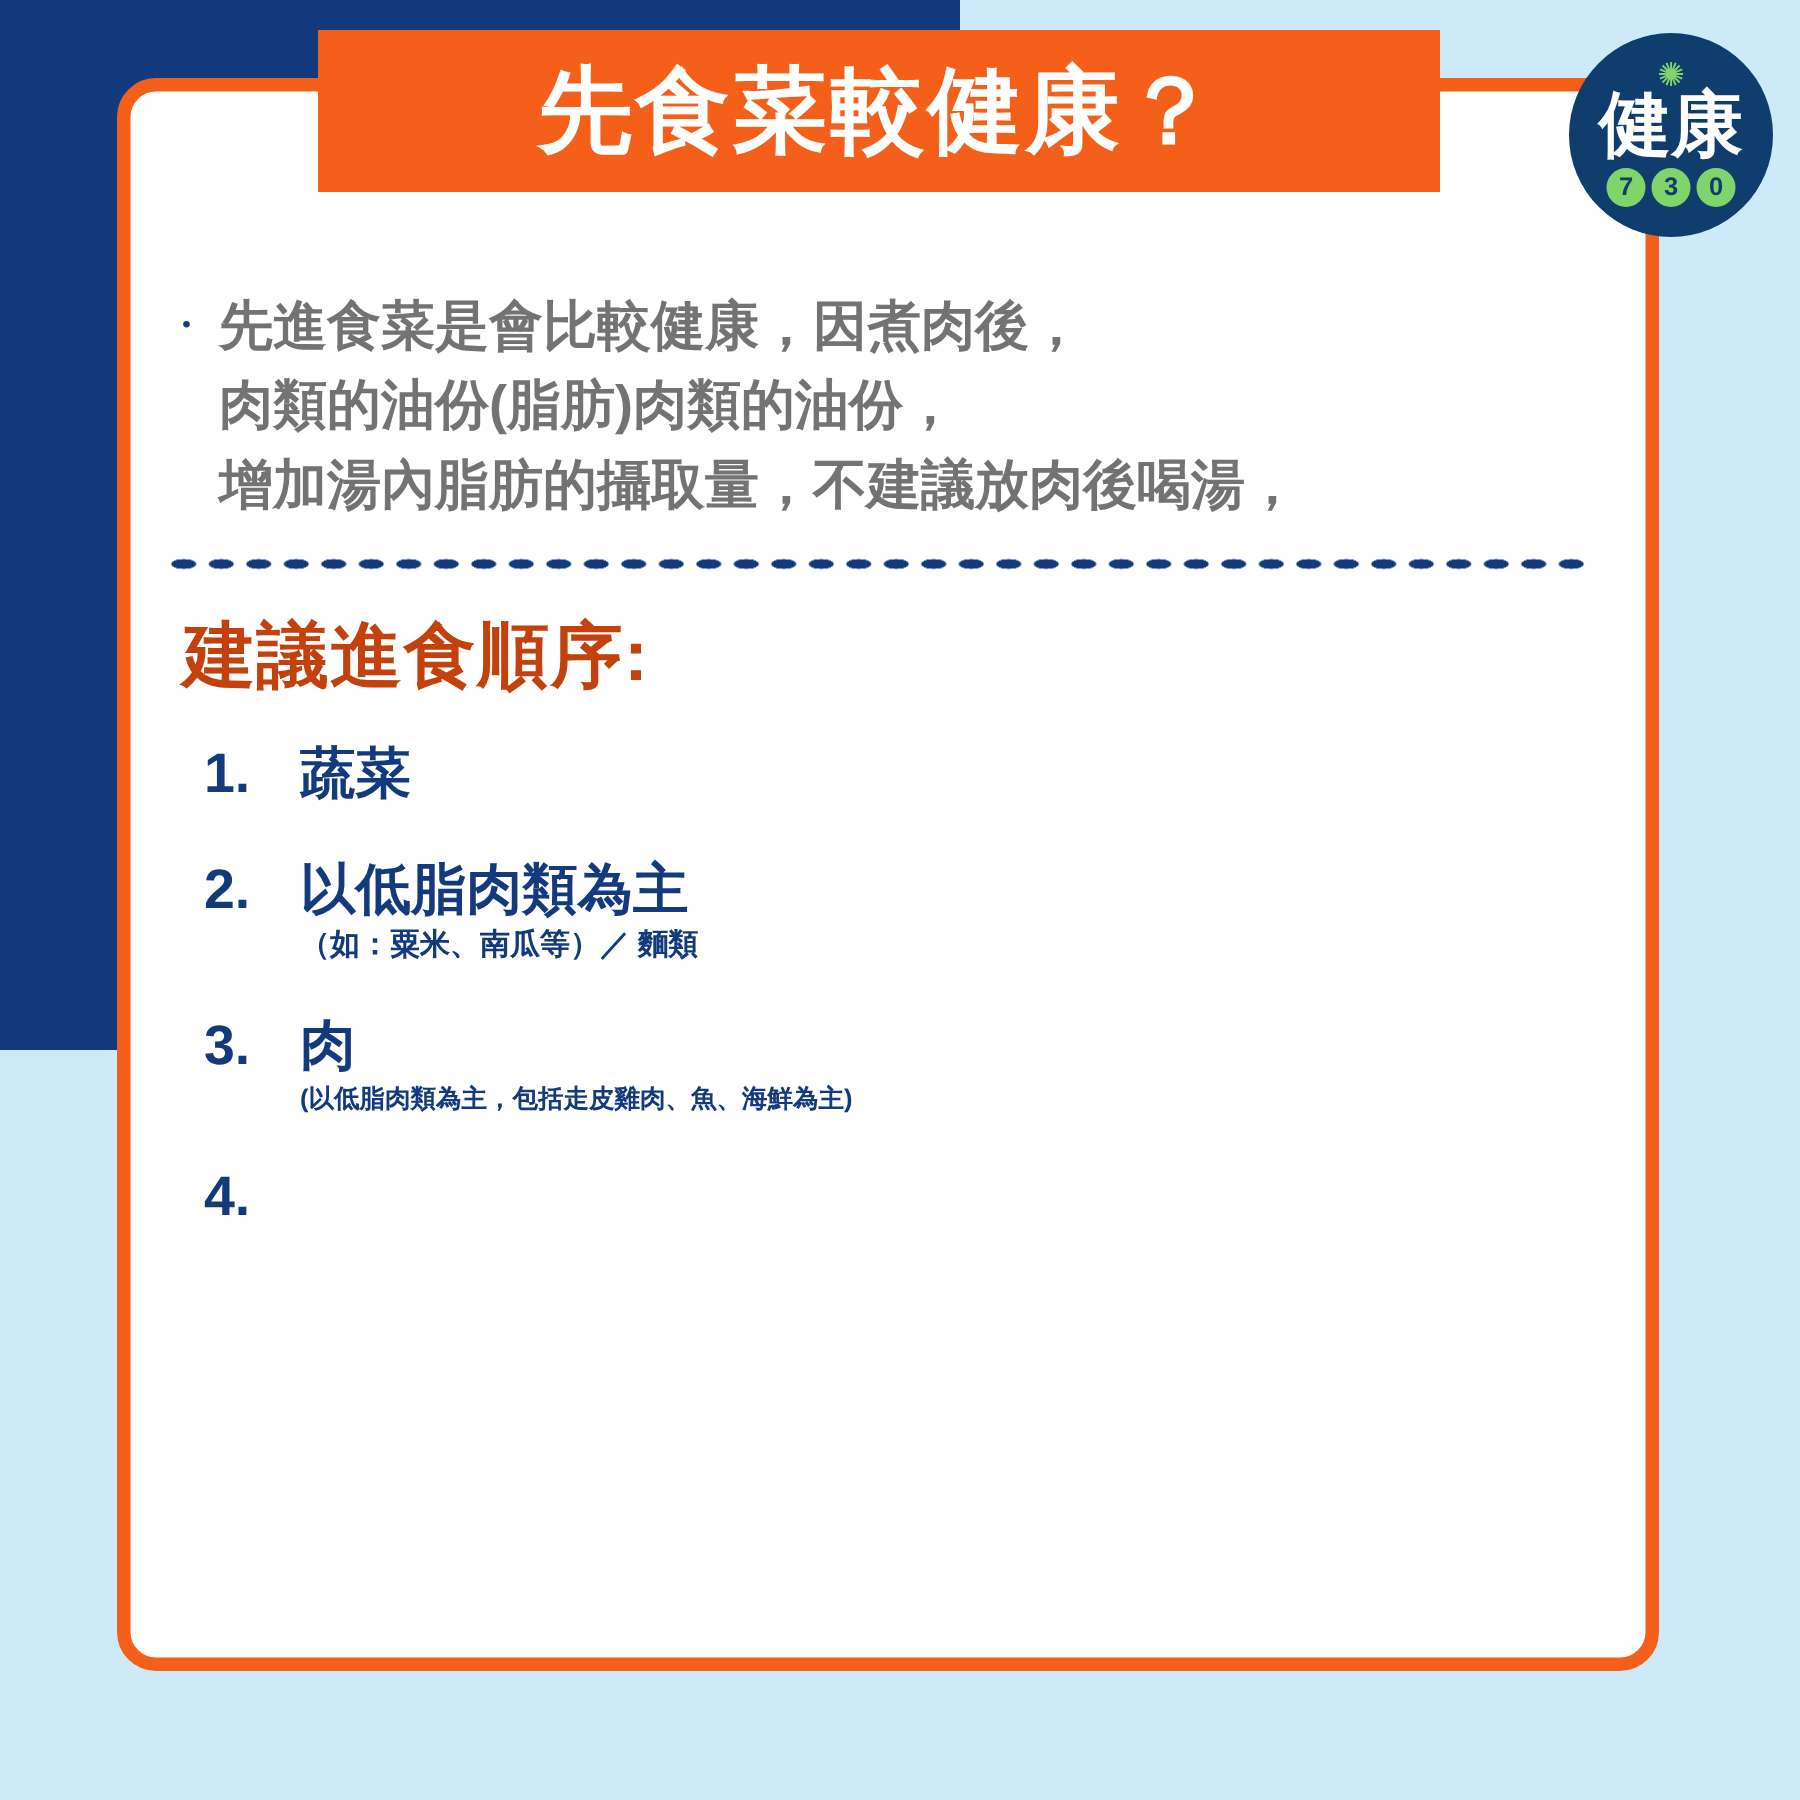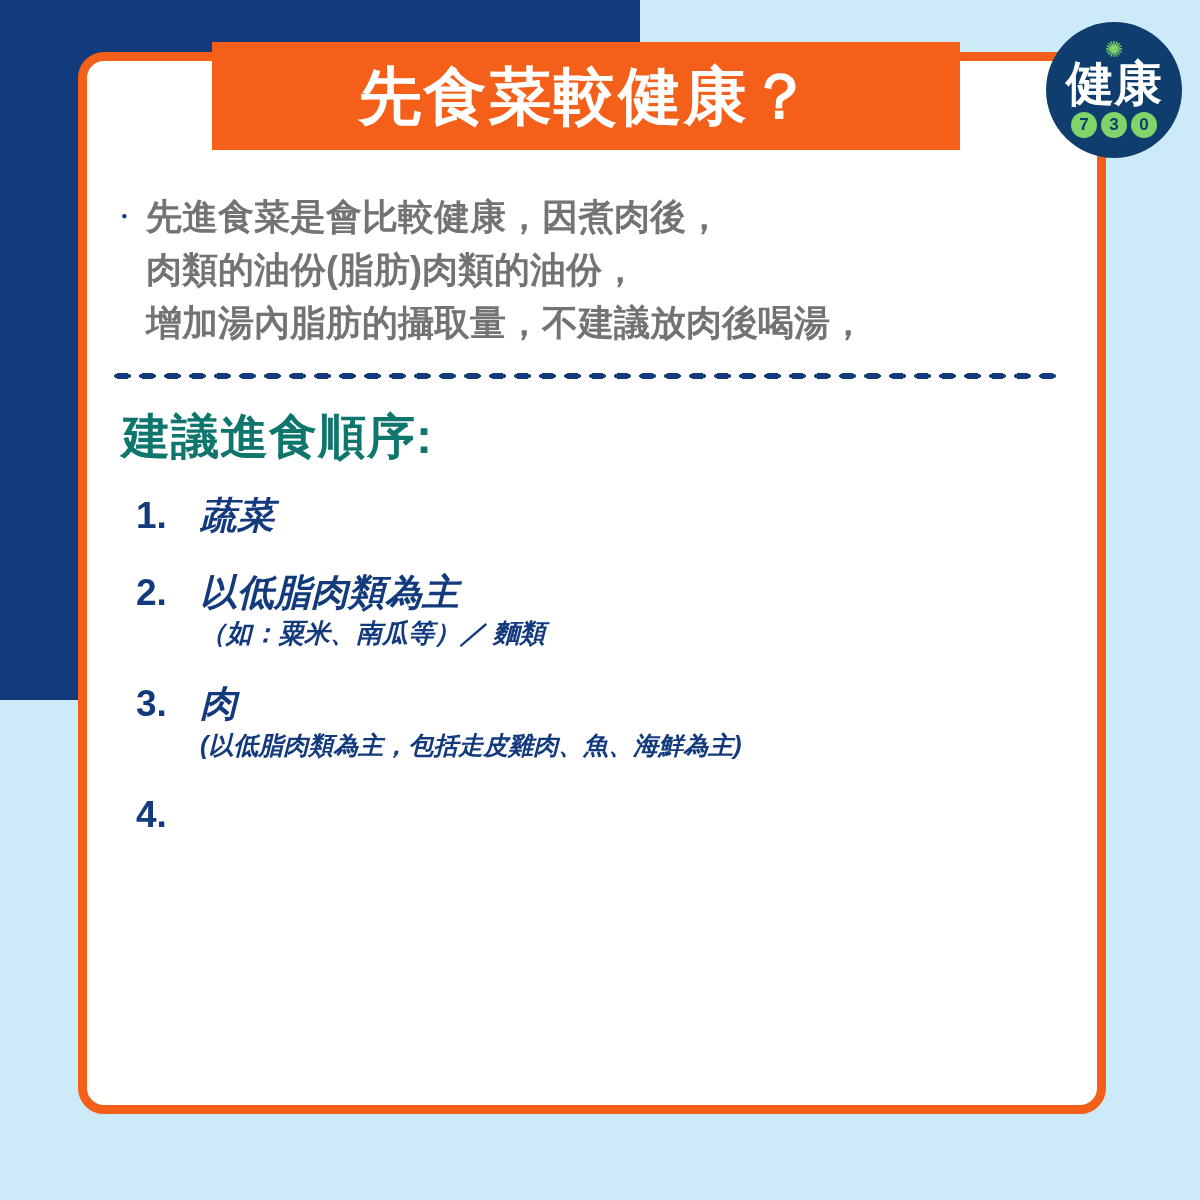--- a/index.html
+++ b/index.html
@@ -46,21 +46,21 @@
     height: 1062px;
     background: #ffffff;
     border: 9px solid #f4601a;
     border-radius: 26px;
     box-sizing: border-box;
   }
 
   .title-bar {
     position: absolute;
     left: 212px;
-    top: 42px;
+    top: 20px;
     width: 748px;
     height: 108px;
     background: #f4601a;
     display: flex;
     align-items: center;
     justify-content: center;
   }
   .title-bar .title-text {
     color: #ffffff;
     font-size: 63px;
@@ -144,21 +144,21 @@
     width: 950px;
     height: 10px;
     background-image: radial-gradient(#123a7d 46%, rgba(0,0,0,0) 48%);
     background-size: 25px 10px;
     background-repeat: repeat-x;
   }
 
   .subhead {
     margin-top: 24px;
     margin-left: 12px;
-    color: #0f766e;
+    color: #c2410c;
     font-size: 48px;
     font-weight: bold;
     letter-spacing: 1px;
   }
 
   .steps {
     margin-top: 26px;
     margin-left: 26px;
   }
   .step {
@@ -169,35 +169,34 @@
   .step-num {
     color: #123a7d;
     font-size: 37px;
     font-weight: bold;
     width: 64px;
     flex: 0 0 64px;
     line-height: 1.15;
   }
   .step-body {
     color: #123a7d;
-    font-style: italic;
   }
   .step-main {
     font-size: 37px;
     font-weight: bold;
     line-height: 1.15;
   }
   .step-sub {
-    font-size: 26px;
+    font-size: 20px;
     font-weight: bold;
     margin-top: 4px;
     line-height: 1.2;
   }
   .step-sub.small {
-    font-size: 25px;
+    font-size: 17px;
   }
 </style>
 </head>
 <body>
 
 <div class="poster">
 
   <div class="navy-block"></div>
 
   <div class="card"></div>

